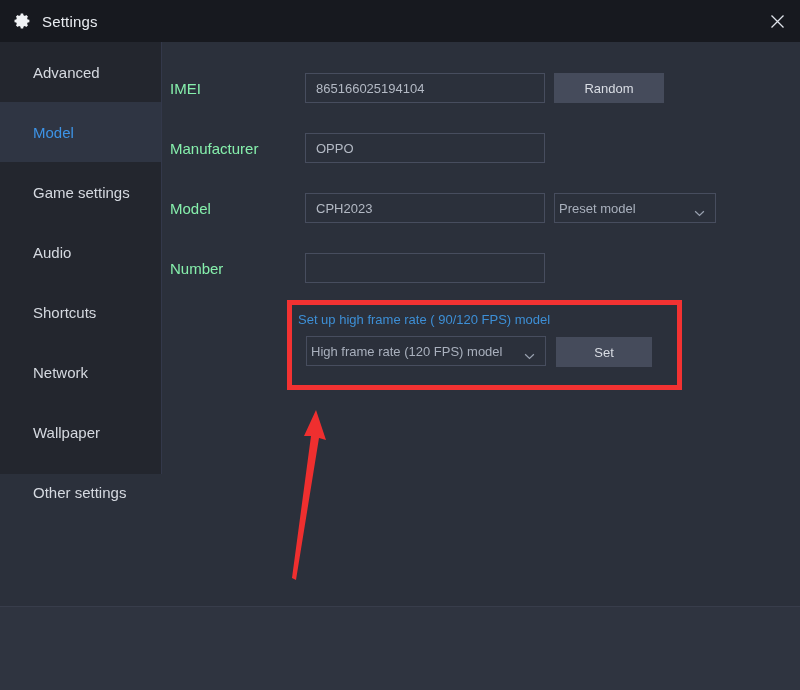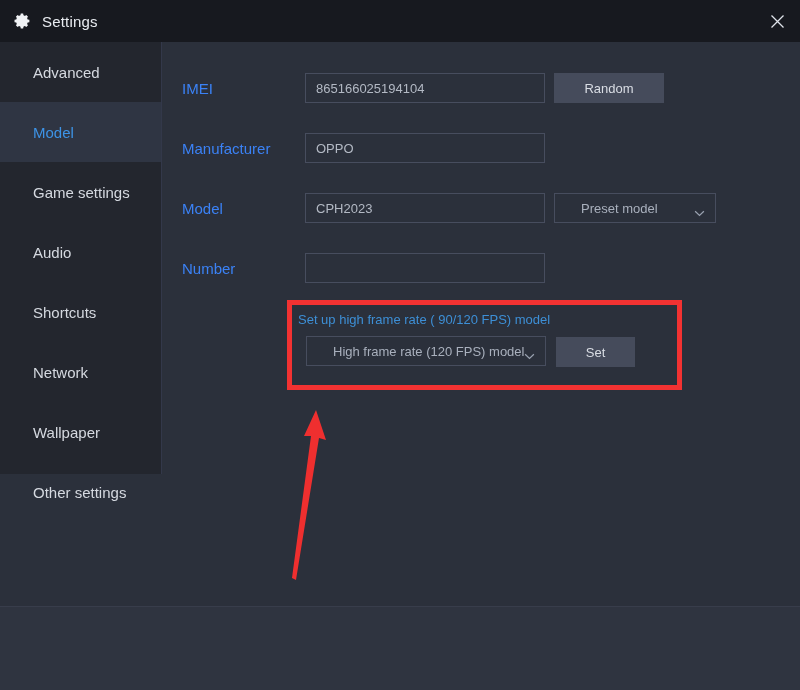--- a/index.html
+++ b/index.html
@@ -70,24 +70,24 @@
     background: #2b303b;
   }
 
   .form-row {
     position: absolute;
     left: 0; width: 638px; height: 36px;
     display: flex; align-items: center;
   }
   .row-label {
     position: absolute;
-    left: 20px;
+    left: 8px;
     width: 132px;
     text-align: left;
-    color: #3b82f6;
+    color: #86efac;
     font-size: 15px;
   }
   .txt-input {
     position: absolute;
     left: 143px;
     width: 240px; height: 30px;
     background: #2b303b;
     border: 1px solid #474d5e;
     color: #b3b9c4;
     font-size: 13px;
@@ -109,21 +109,21 @@
   }
 
   .select-box {
     position: absolute;
     height: 30px;
     background: #2b303b;
     border: 1px solid #474d5e;
     color: #a9b0bd;
     font-size: 13px;
     display: flex; align-items: center;
-    padding-left: 26px;
+    padding-left: 4px;
     cursor: pointer;
     user-select: none;
   }
   .select-box .chev {
     position: absolute;
     right: 10px; top: 50%;
     margin-top: -3px;
   }
 
   
@@ -140,21 +140,21 @@
     color: #3d8fd6;
     font-size: 13px;
     white-space: nowrap;
   }
   #fps-select {
     left: 306px; top: 336px;
     width: 240px;
   }
   #fps-set-btn {
     left: 556px; top: 337px;
-    width: 79px;
+    width: 96px;
   }
 
   
   #arrow-svg {
     position: absolute;
     left: 270px; top: 400px;
     width: 100px; height: 190px;
     pointer-events: none;
   }
 

